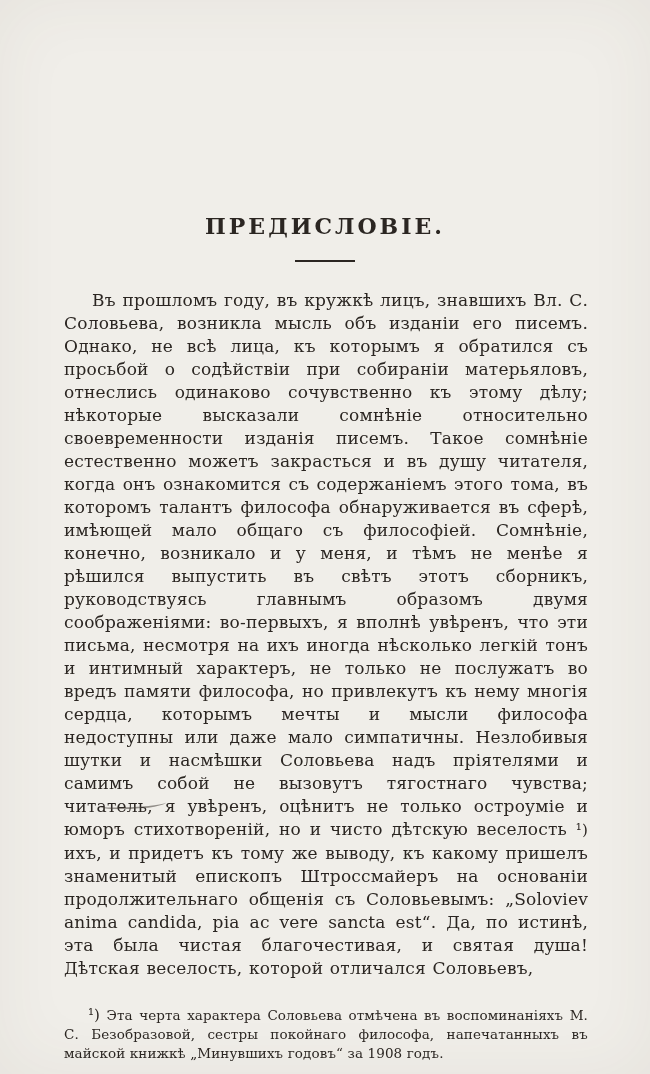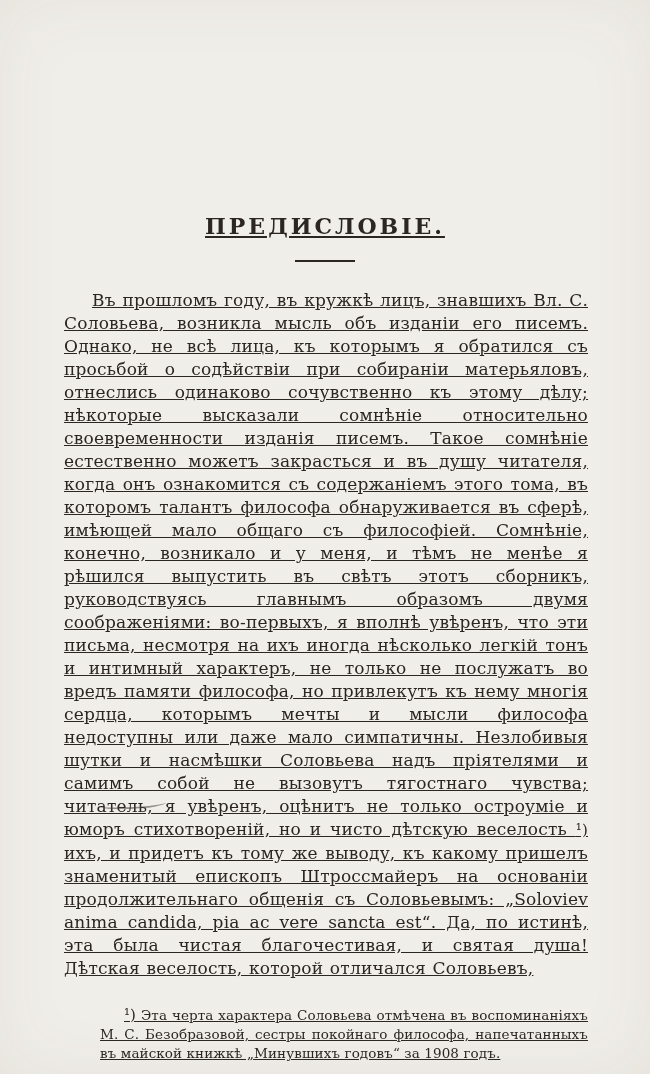--- a/index.html
+++ b/index.html
@@ -14,21 +14,20 @@
     position: relative;
     width: 650px;
     height: 1074px;
     margin: 0 auto;
     background: var(--paper);
     color: var(--ink);
     font-family: "DejaVu Serif", "Liberation Serif", serif;
     overflow: hidden;
     box-shadow: inset 0 0 70px rgba(80,70,55,0.06);
     padding-top: 213px;
-    text-decoration: underline;
   }
   .title {
     text-align: center;
     font-size: 22px;
     font-weight: 700;
     letter-spacing: 3px;
     color: var(--ink);
   }
   .title-rule {
     width: 60px;
@@ -44,21 +43,21 @@
     text-indent: 28px;
     letter-spacing: 0.2px;
     word-spacing: 1px;
     color: var(--ink);
   }
   .fn-ref {
     font-size: 15px;
     white-space: nowrap;
   }
   .footnote {
-    margin: 26px 62px 0 100px;
+    margin: 26px 62px 0 64px;
     font-size: 13.5px;
     line-height: 19px;
     text-align: justify;
     text-indent: 24px;
     letter-spacing: 0.1px;
     color: var(--ink);
   }
   .pencil-mark {
     position: absolute;
     left: 100px;

